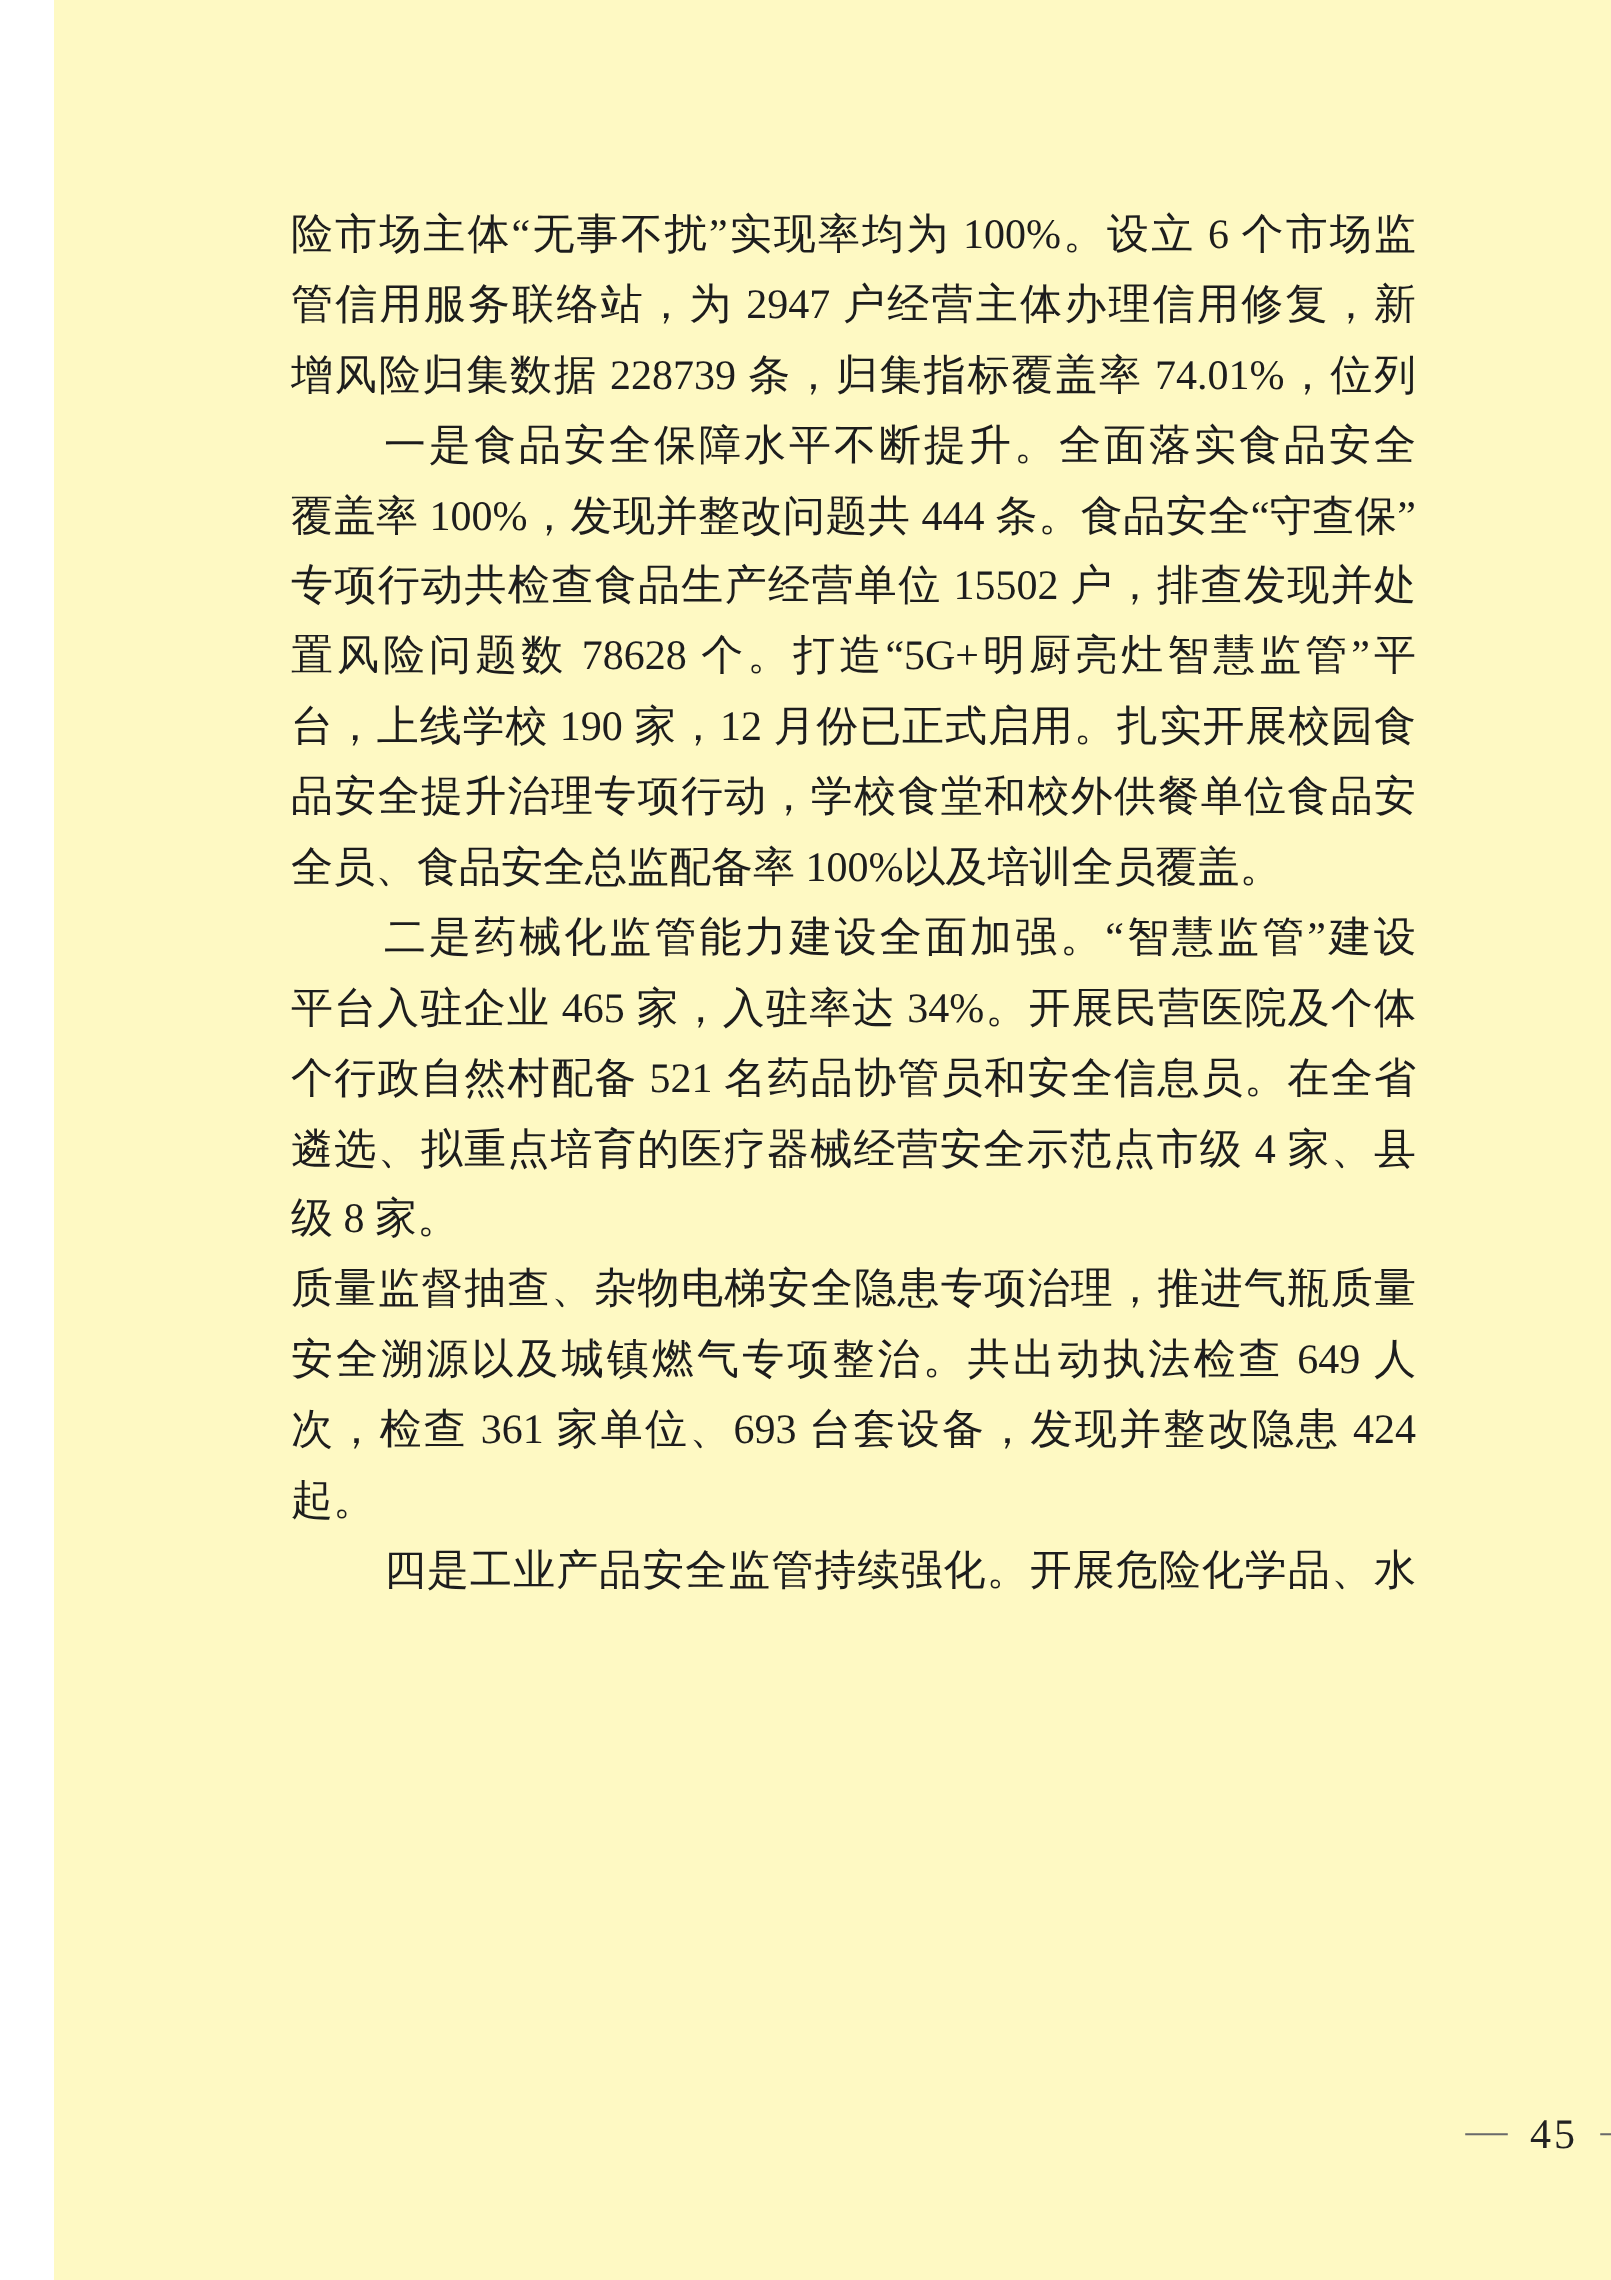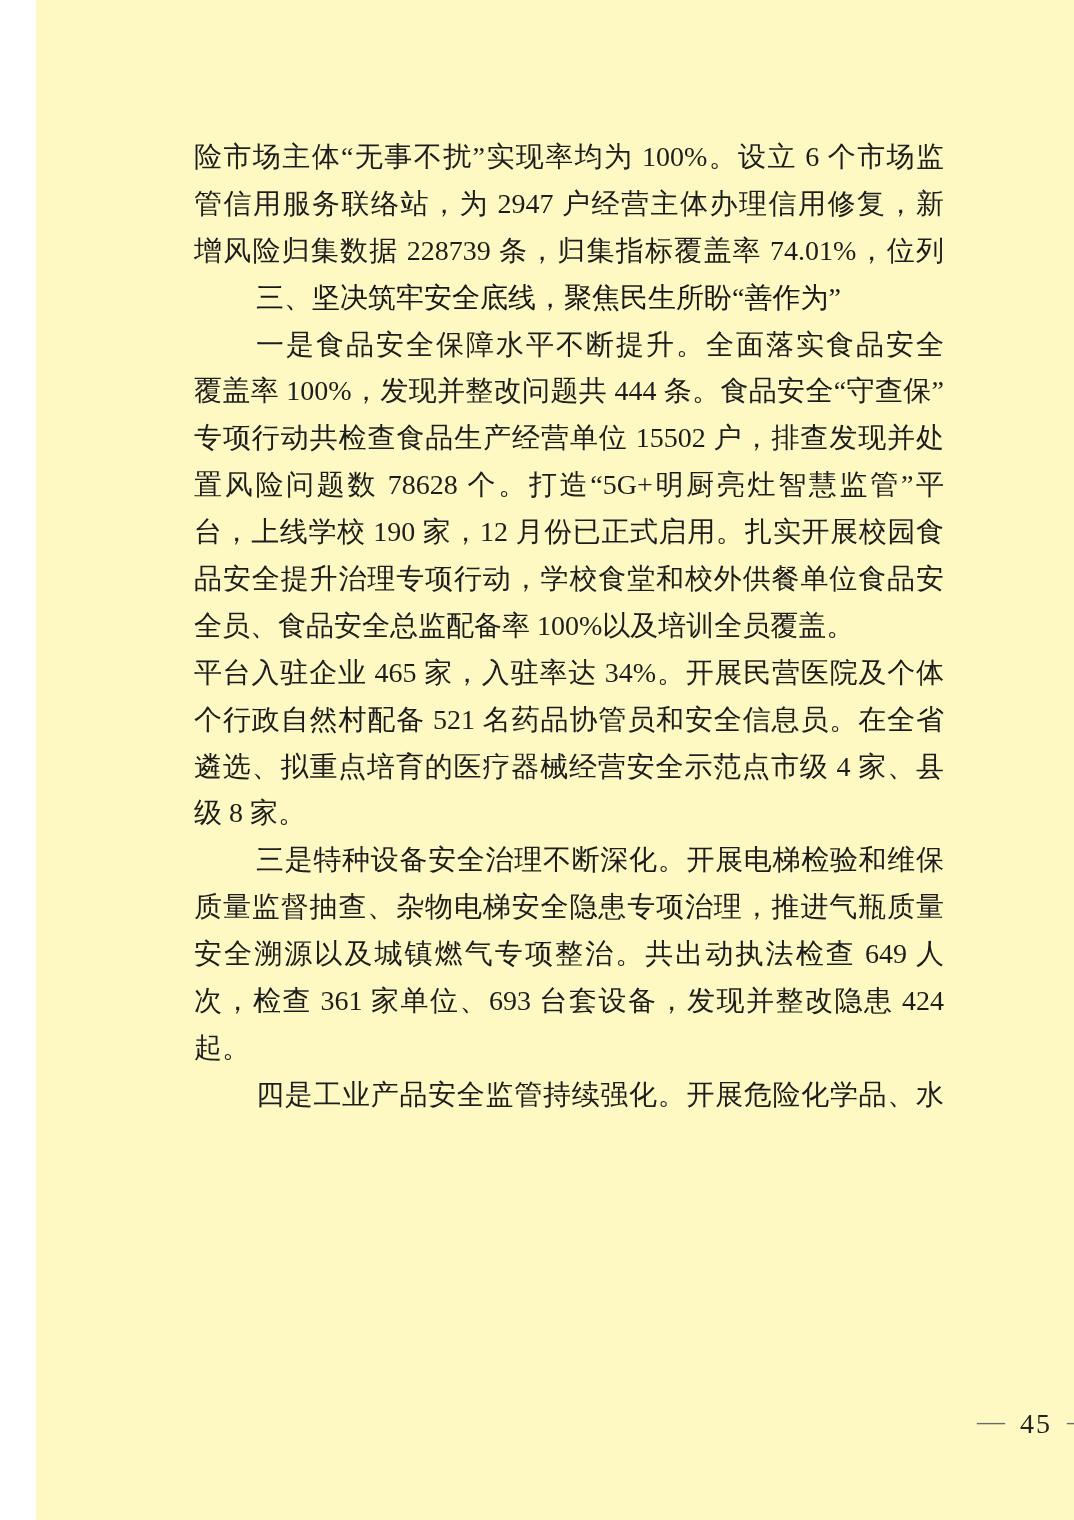--- a/index.html
+++ b/index.html
@@ -65,33 +65,32 @@
 </head>
 <body>
 
 <div class="page">
 
   <div class="text-block">
 
   <div class="line j">险市场主体“无事不扰”实现率均为 100%。设立 6 个市场监</div>
       <div class="line j">管信用服务联络站，为 2947 户经营主体办理信用修复，新</div>
       <div class="line j">增风险归集数据 228739 条，归集指标覆盖率 74.01%，位列</div>
-      <div class="line i h">三、坚决筑牢安全底线，聚焦民生所盼“善作为”</div>
       <div class="line j i">一是食品安全保障水平不断提升。全面落实食品安全</div>
       <div class="line j">覆盖率 100%，发现并整改问题共 444 条。食品安全“守查保”</div>
       <div class="line j">专项行动共检查食品生产经营单位 15502 户，排查发现并处</div>
       <div class="line j">置风险问题数 78628 个。打造“5G+明厨亮灶智慧监管”平</div>
       <div class="line j">台，上线学校 190 家，12 月份已正式启用。扎实开展校园食</div>
       <div class="line j">品安全提升治理专项行动，学校食堂和校外供餐单位食品安</div>
       <div class="line">全员、食品安全总监配备率 100%以及培训全员覆盖。</div>
+      <div class="line j i">二是药械化监管能力建设全面加强。“智慧监管”建设</div>
       <div class="line j">平台入驻企业 465 家，入驻率达 34%。开展民营医院及个体</div>
       <div class="line j">个行政自然村配备 521 名药品协管员和安全信息员。在全省</div>
       <div class="line j">遴选、拟重点培育的医疗器械经营安全示范点市级 4 家、县</div>
       <div class="line">级 8 家。</div>
-      <div class="line j i">三是特种设备安全治理不断深化。开展电梯检验和维保</div>
       <div class="line j">质量监督抽查、杂物电梯安全隐患专项治理，推进气瓶质量</div>
       <div class="line j">安全溯源以及城镇燃气专项整治。共出动执法检查  649 人</div>
       <div class="line j">次，检查 361 家单位、693 台套设备，发现并整改隐患 424</div>
       <div class="line">起。</div>
       <div class="line j i">四是工业产品安全监管持续强化。开展危险化学品、水</div>
     </div>
 
   <div class="footer">
     <span class="dash">—</span><span class="num">45</span><span class="dash">—</span>
   </div>

